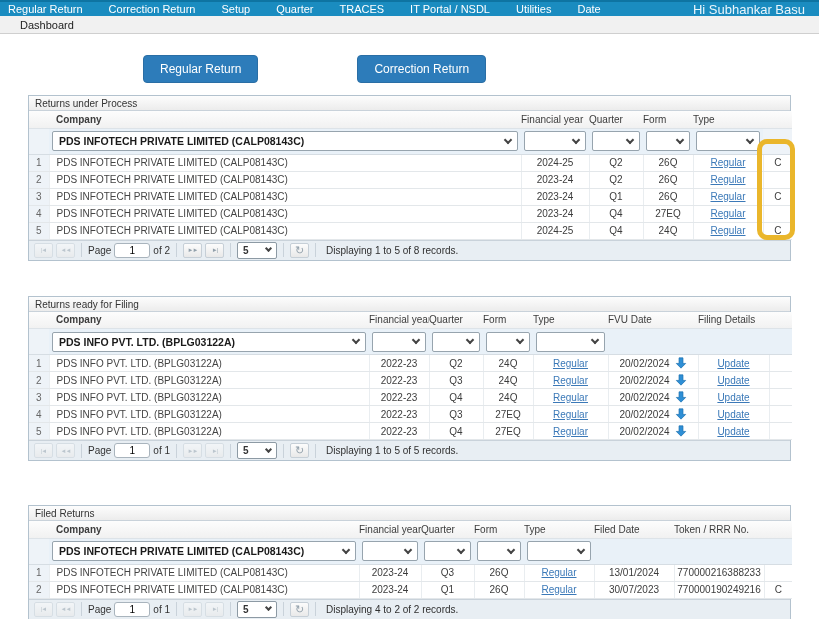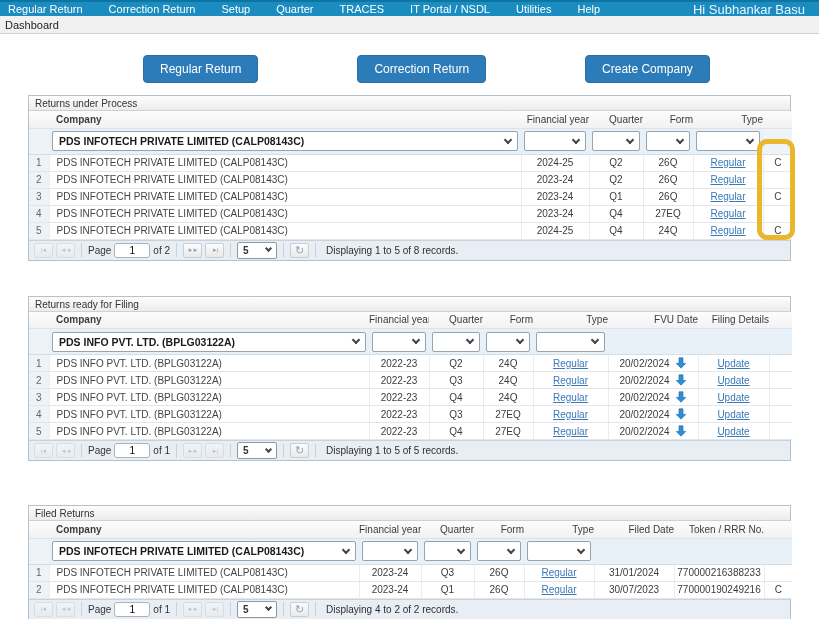--- a/index.html
+++ b/index.html
@@ -6,41 +6,41 @@
   html,body { width:819px; height:619px; background:#fff; overflow:hidden;
     font-family:"Liberation Sans", sans-serif; color:#333; position:relative; }
 
   
   .topnav { height:16px; background:var(--nav-bg,#1a8cc0); border-top:2px solid var(--nav-top,#0e74a2);
     display:flex; align-items:center; padding-left:8px; gap:26px; }
   .topnav .nav-item { color:#fff; font-size:11px; line-height:14px; cursor:pointer; white-space:nowrap; }
   .topnav .greeting { margin-left:auto; margin-right:14px; color:#eaf6fc; font-size:13px; }
 
   .crumbbar { height:18px; background:#f1f1f1; border-bottom:1px solid #cfcfcf;
-    display:flex; align-items:center; padding-left:5px; font-size:11px; color:#222; }
+    display:flex; align-items:center; padding-left:20px; font-size:11px; color:#222; }
 
   
   .actions { margin-top:21px; padding-left:143px; display:flex; gap:99px; }
   .btn { height:28px; min-width:110px; padding:0 16px; background:var(--button-bg,#2d7cba);
     border:1px solid var(--button-border,#2a6ea5); border-radius:4px; color:#fff;
     font-size:12px; font-family:"Liberation Sans",sans-serif; cursor:pointer; }
 
   
   .panel { width:763px; margin-left:28px; border:1px solid var(--panel-border,#b3c2ce);
     background:#fff; }
   .panel-p1 { margin-top:12px; }
   .panel-p2 { margin-top:35px; }
   .panel-p3 { margin-top:44px; }
   .panel-title { height:15px; line-height:15px; padding-left:6px; font-size:10px; color:#333;
     background:linear-gradient(#fdfdfd,#ececec); border-bottom:1px solid #c9d2da; }
 
   table { border-collapse:collapse; table-layout:fixed; width:100%; font-size:10px; }
   th, td { overflow:hidden; white-space:nowrap; }
   tr.hdr { height:17px; background:linear-gradient(#fdfdfd,#f1f1f1); }
-  tr.hdr th { font-weight:normal; color:#3c3c3c; text-align:right; border-bottom:1px solid #dde3e8; }
+  tr.hdr th { font-weight:normal; color:#3c3c3c; text-align:left; border-bottom:1px solid #dde3e8; }
   tr.hdr th.left { text-align:left; padding-left:7px;font-weight:bold; }
   tr.flt { height:26px; background:#e9f1f8; }
   tr.flt td { border-bottom:1px solid #d6dde3; padding:0 3px; }
   tbody tr { height:17px; background:#fff; }
   tbody td { border-bottom:1px solid #e3e7ea; border-right:1px solid #e9edf0; color:#3c3c3c; text-align:center; }
   tbody td:last-child { border-right:none; }
   td.company { text-align:left; padding-left:7px; color:#444; }
   td.numcell { background:#eef3f8; color:#666; }
   a.lnk { color:var(--link,#3b79b8); text-decoration:underline; cursor:pointer;text-align:right; }
 
@@ -79,31 +79,30 @@
 <body>
 
 <div class="topnav">
   <span class="nav-item">Regular Return</span>
   <span class="nav-item">Correction Return</span>
   <span class="nav-item">Setup</span>
   <span class="nav-item">Quarter</span>
   <span class="nav-item">TRACES</span>
   <span class="nav-item">IT Portal / NSDL</span>
   <span class="nav-item">Utilities</span>
-  <span class="nav-item">Help</span>
+  <span class="nav-item">Date</span>
   <span class="greeting">Hi Subhankar Basu</span>
 </div>
 <div class="crumbbar">
   <span>Dashboard</span>
 </div>
 
 <div class="actions">
   <button class="btn">Regular Return</button>
   <button class="btn">Correction Return</button>
-  <button class="btn">Create Company</button>
 </div>
 
 <div class="panel panel-p1">
   <div class="panel-title">Returns under Process</div>
   <table>
     <colgroup>
         <col style="width:20px">
         <col style="width:472px">
         <col style="width:68px">
         <col style="width:54px">
@@ -443,21 +442,21 @@
       </tr>
     </thead>
     <tbody>
       <tr>
         <td class="numcell">1</td>
         <td class="company">PDS INFOTECH PRIVATE LIMITED (CALP08143C)</td>
         <td>2023-24</td>
         <td>Q3</td>
         <td>26Q</td>
         <td><a class="lnk">Regular</a></td>
-        <td>31/01/2024</td>
+        <td>13/01/2024</td>
         <td>770000216388233</td>
         <td></td>
       </tr>
       <tr>
         <td class="numcell">2</td>
         <td class="company">PDS INFOTECH PRIVATE LIMITED (CALP08143C)</td>
         <td>2023-24</td>
         <td>Q1</td>
         <td>26Q</td>
         <td><a class="lnk">Regular</a></td>

